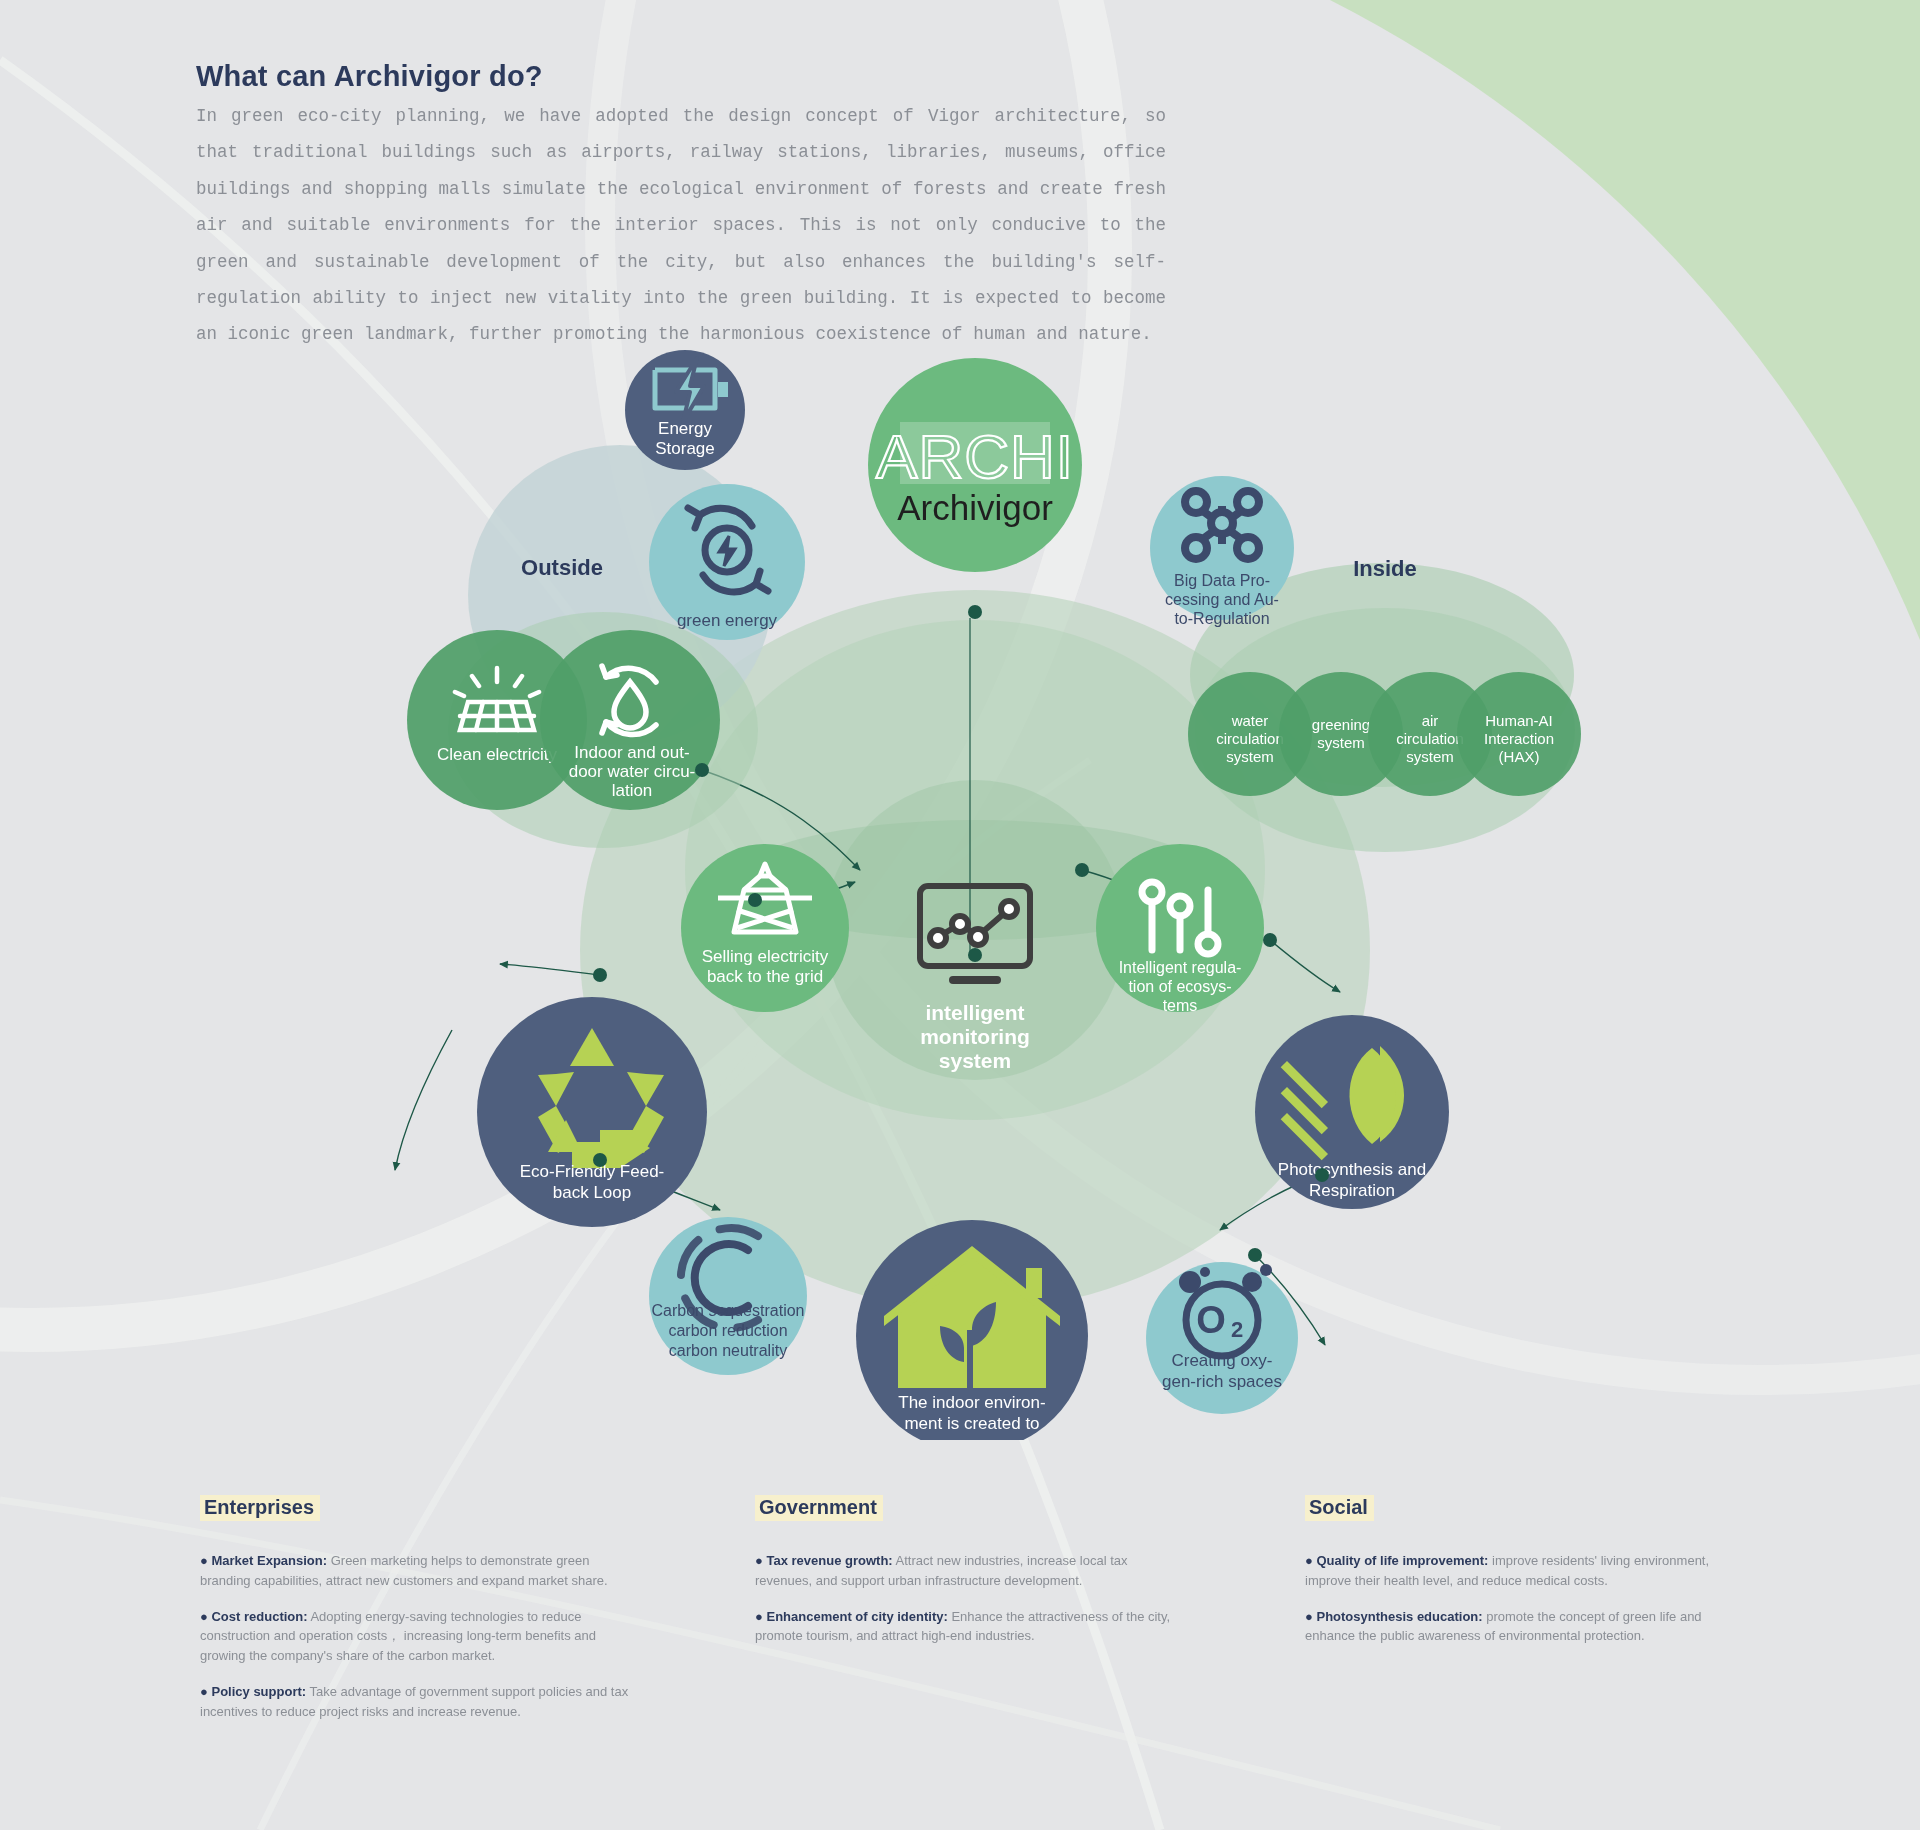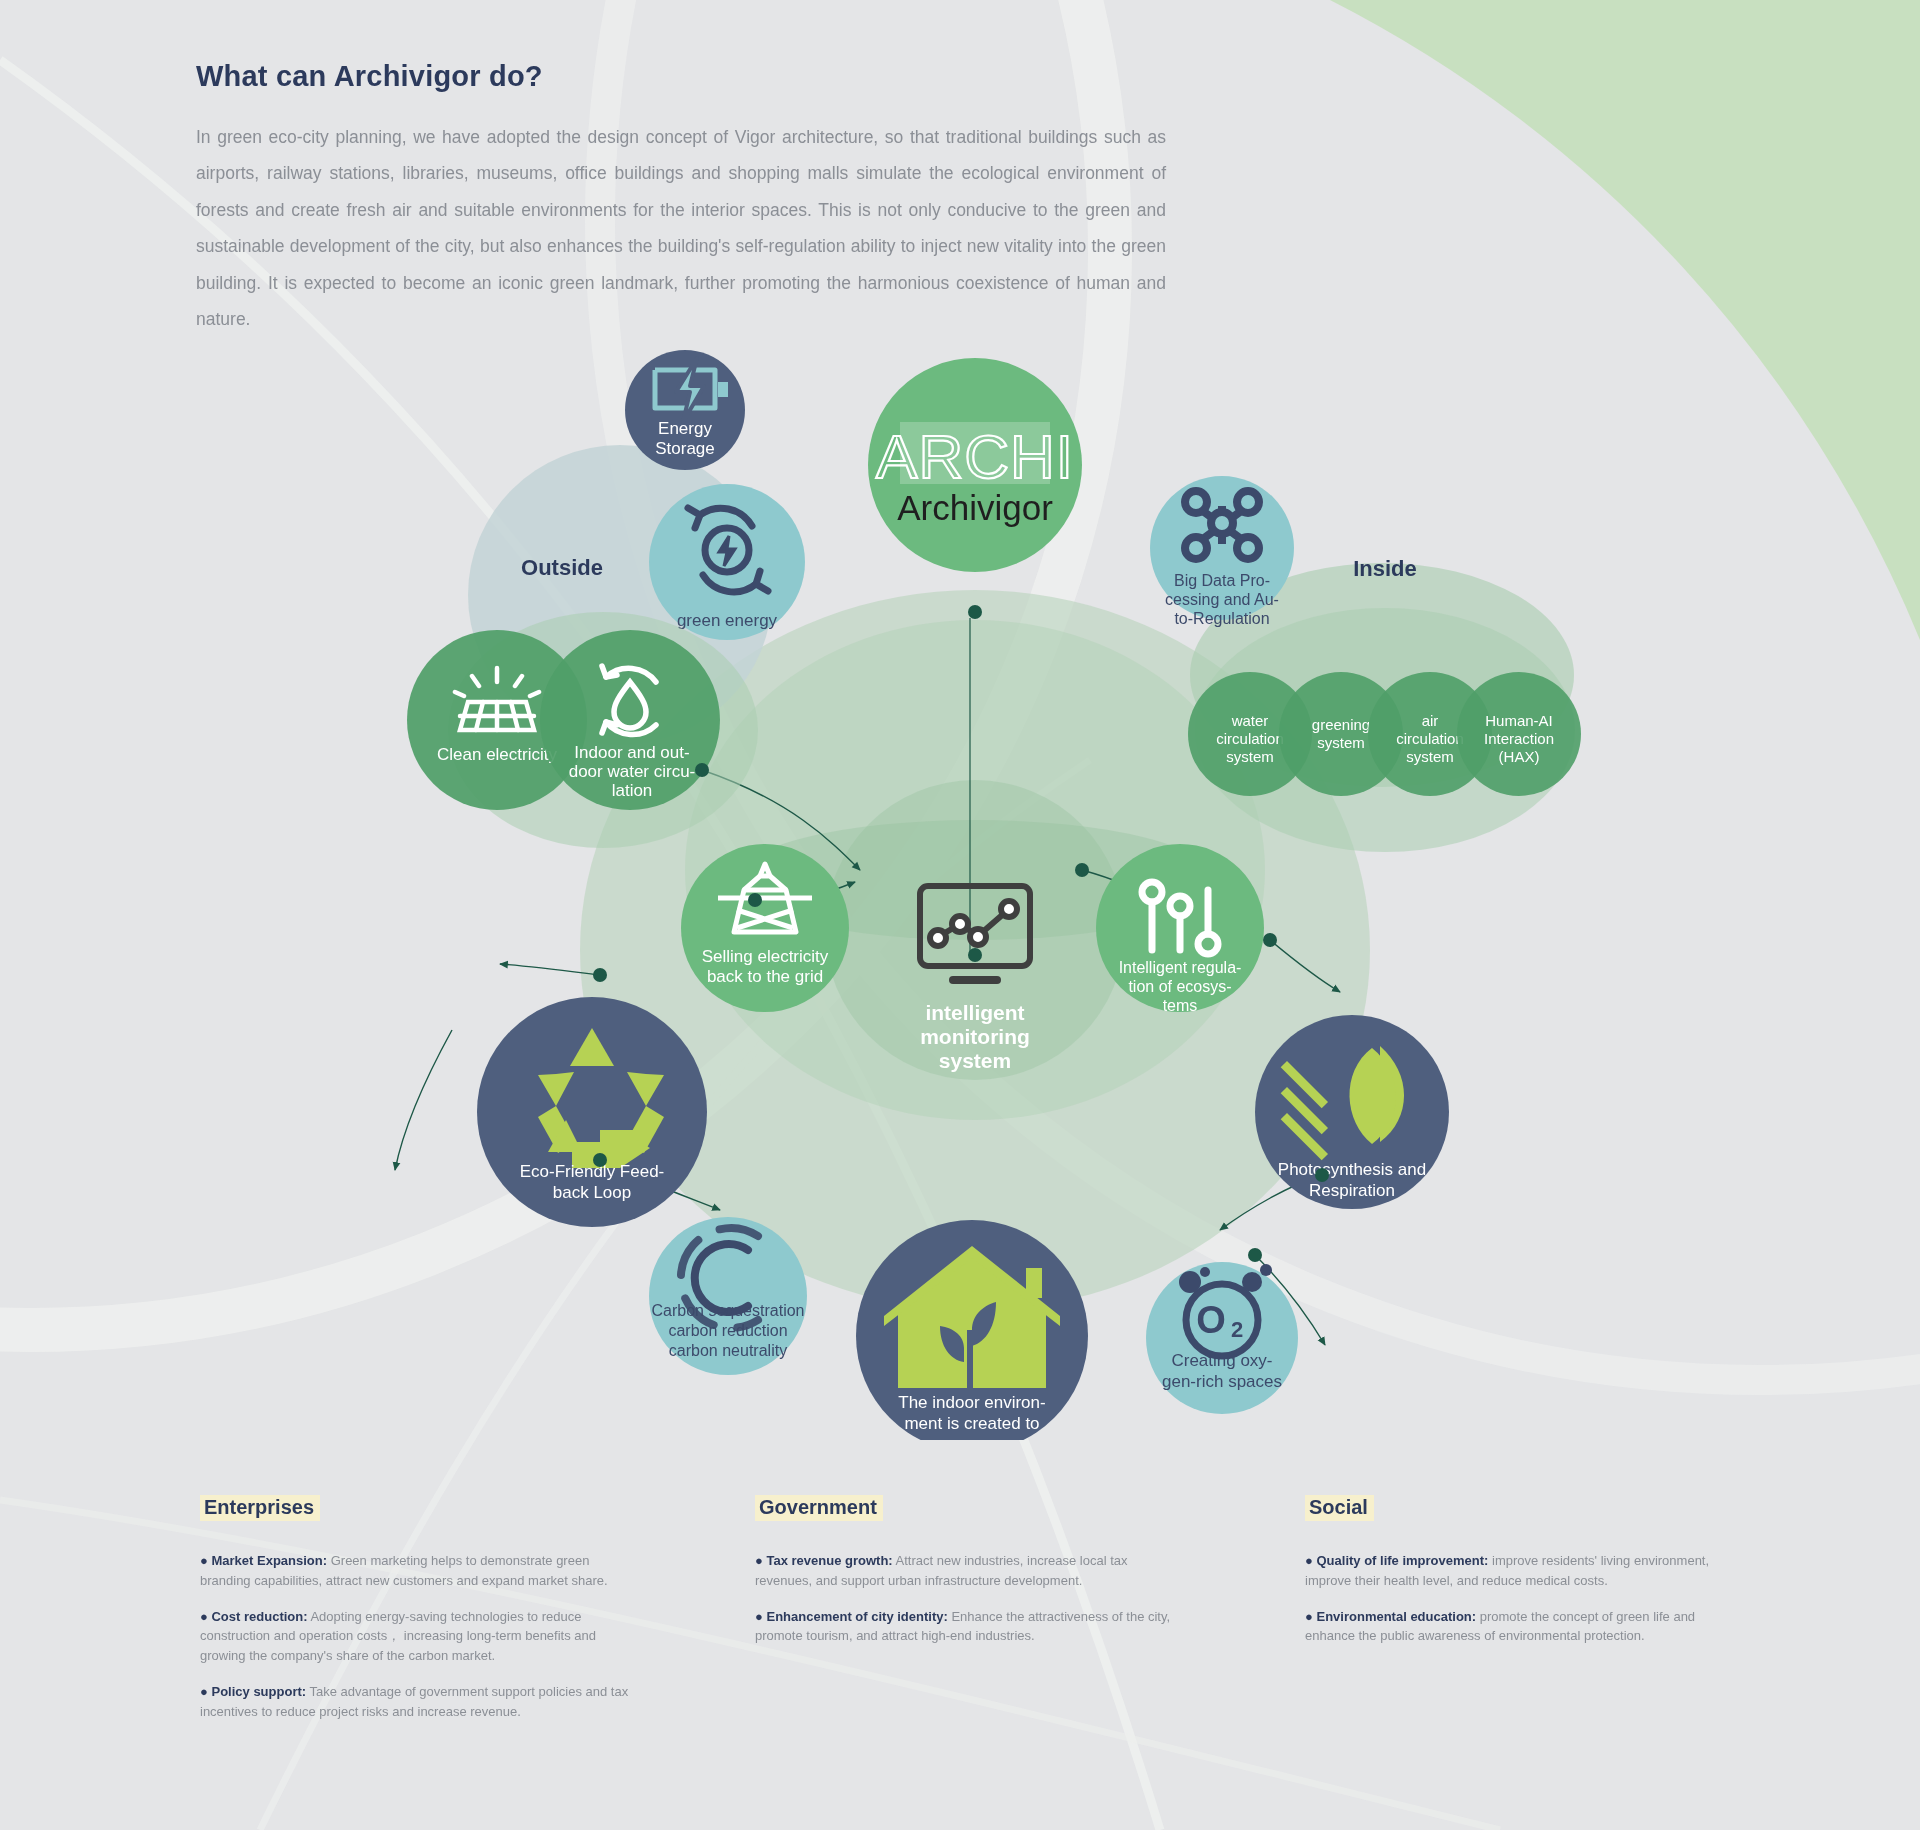--- a/index.html
+++ b/index.html
@@ -13,24 +13,25 @@
   
   #bg { position: absolute; inset: 0; width: 1920px; height: 1830px; }
 
   
   .header { position: absolute; left: 196px; top: 60px; width: 990px; }
   .page-title {
     font-size: 29px; font-weight: bold; color: #2c3a5c;
     letter-spacing: .2px;
   }
   .page-intro {
-    margin-top: 26px;
+    margin-top: 5px;
     font-size: 17.5px; line-height: 2.08; color: #8b8f96;
     text-align: justify; text-align-last: left;
     width: 970px;
+    font-family: Liberation Mono, monospace;
   }
 
   
   #diagram { position: absolute; left: 0; top: 330px; width: 1920px; height: 1110px; }
   text { font-family: "Liberation Sans", sans-serif; }
 
   
   .cols { position: absolute; top: 1495px; left: 0; width: 1920px; height: 320px; }
   .col { position: absolute; top: 0; }
   .col-1 { left: 200px; width: 430px; }
@@ -376,17 +377,17 @@
   </div>
 
   <div class="col col-3">
     <div class="col-head">Social</div>
     <div class="bullet">
       <span class="dot">●</span>
       <b>Quality of life improvement:</b><span> improve residents' living environment, improve their health level, and reduce medical costs.</span>
     </div>
     <div class="bullet">
       <span class="dot">●</span>
-      <b>Environmental education:</b><span> promote the concept of green life and enhance the public awareness of environmental protection.</span>
+      <b>Photosynthesis education:</b><span> promote the concept of green life and enhance the public awareness of environmental protection.</span>
     </div>
   </div>
 
 </div>
 
 </body></html>

